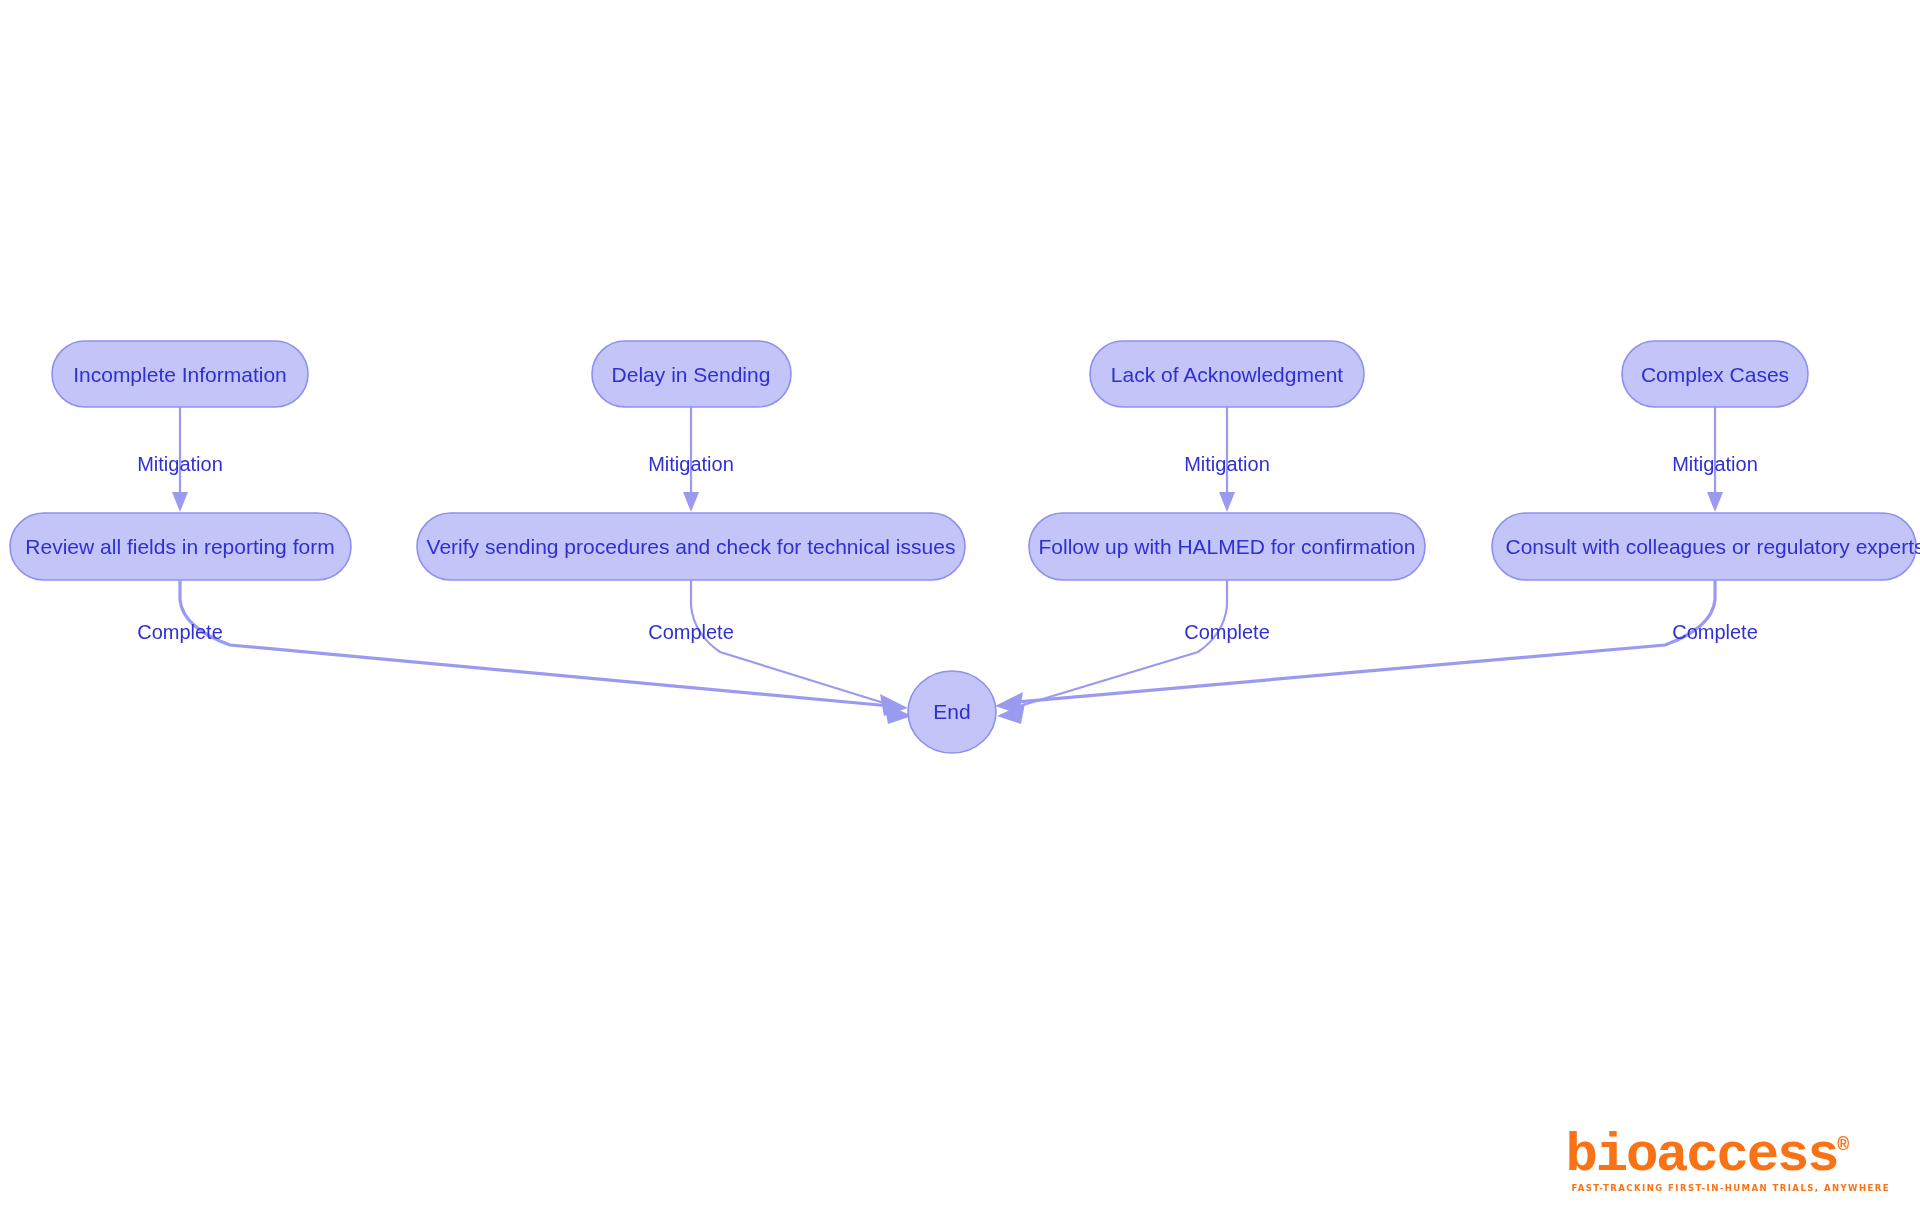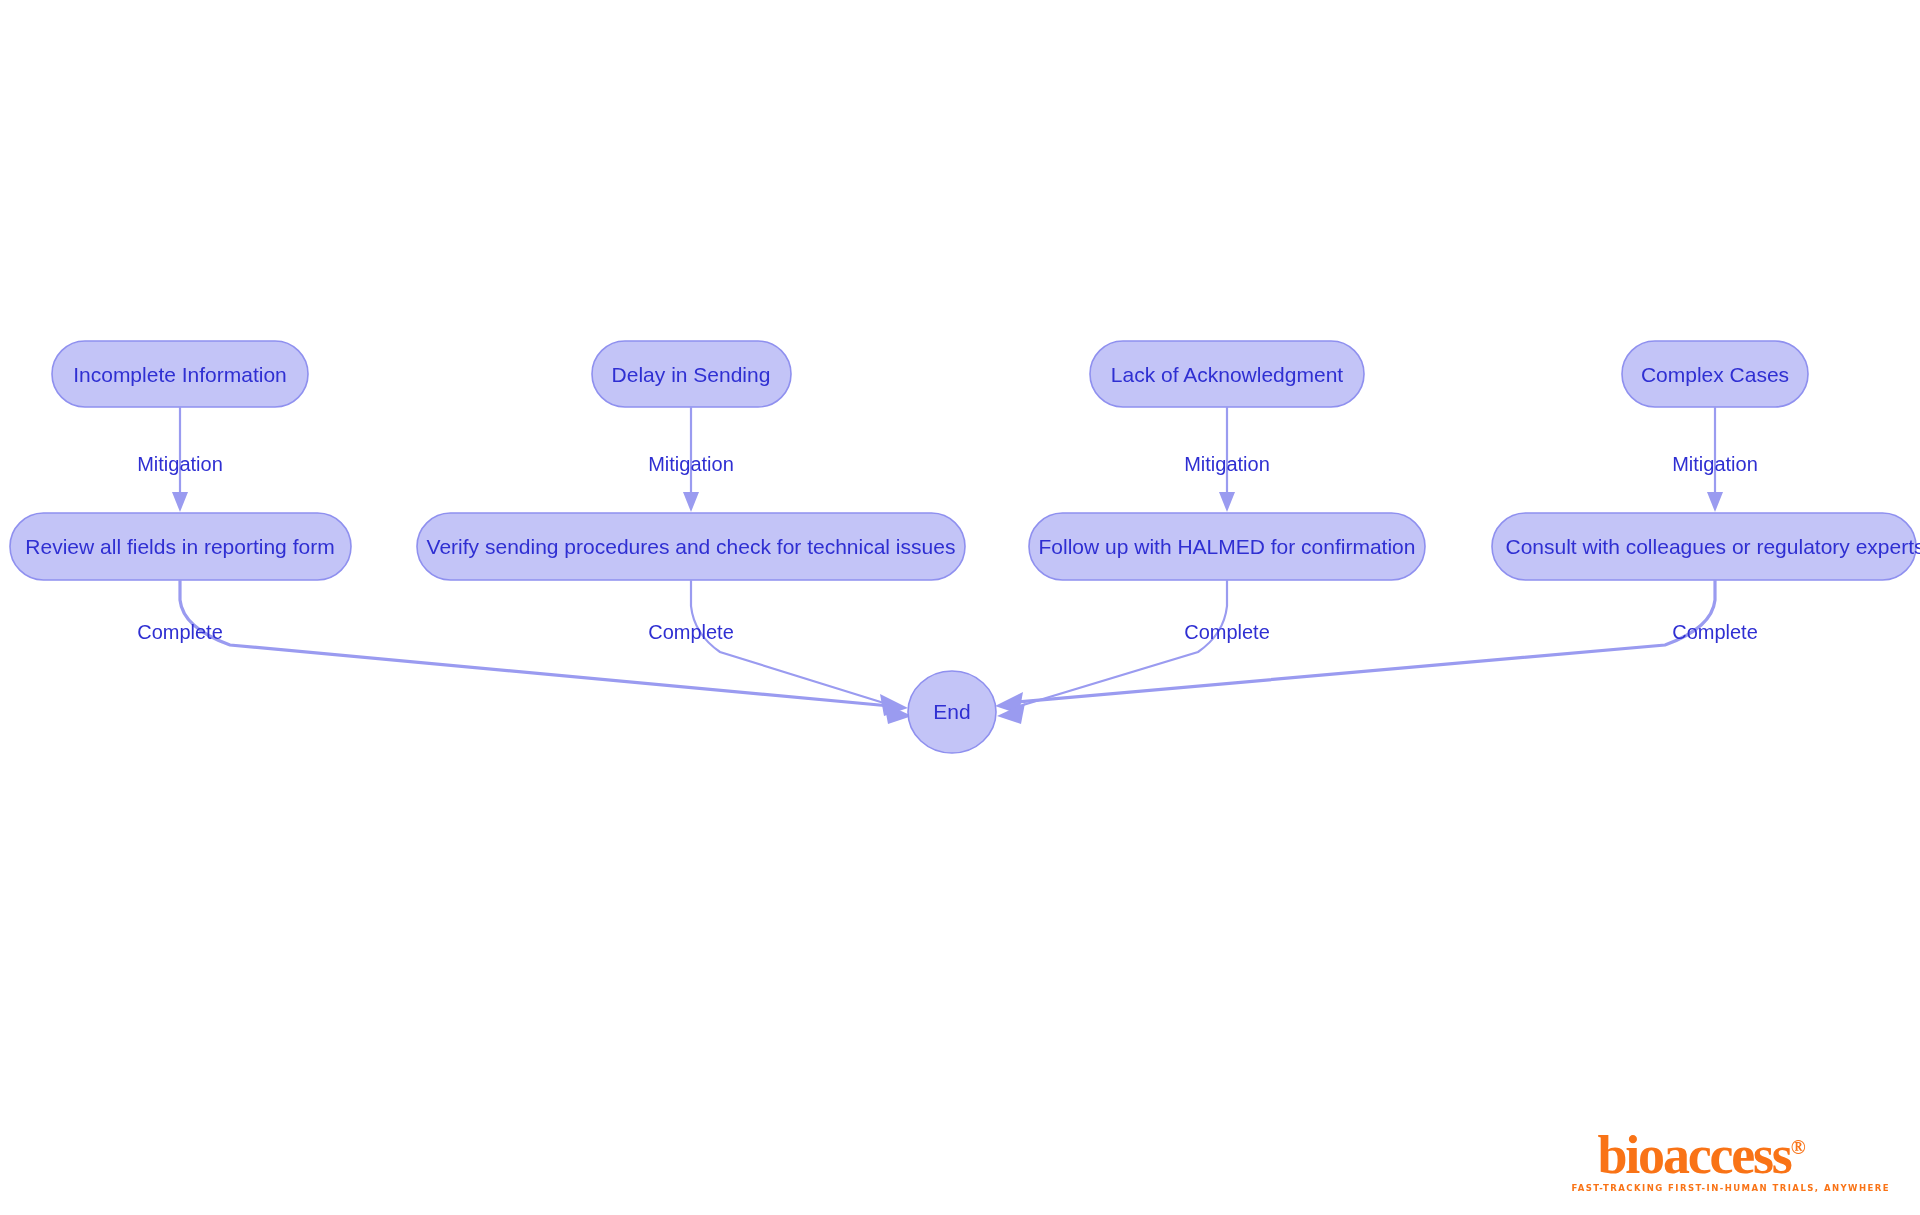--- a/index.html
+++ b/index.html
@@ -64,28 +64,27 @@
     stroke: none;
   }
   #brand-logo {
     position: absolute;
     right: 30px;
     bottom: 22px;
     text-align: left;
     user-select: none;
   }
   #brand-wordmark {
-    font-family: Liberation Serif, serif;
+    font-family: Liberation Mono, monospace;
     font-weight: bold;
     font-size: 54px;
     letter-spacing: -2.2px;
     color: #f97316;
     line-height: 0.95;
     white-space: nowrap;
-    margin-left: 32px;
   }
   #brand-reg {
     font-size: 20px;
     vertical-align: super;
     letter-spacing: 0;
   }
   #brand-tagline {
     font-family: "DejaVu Sans", sans-serif;
     font-size: 8.5px;
     font-weight: bold;

